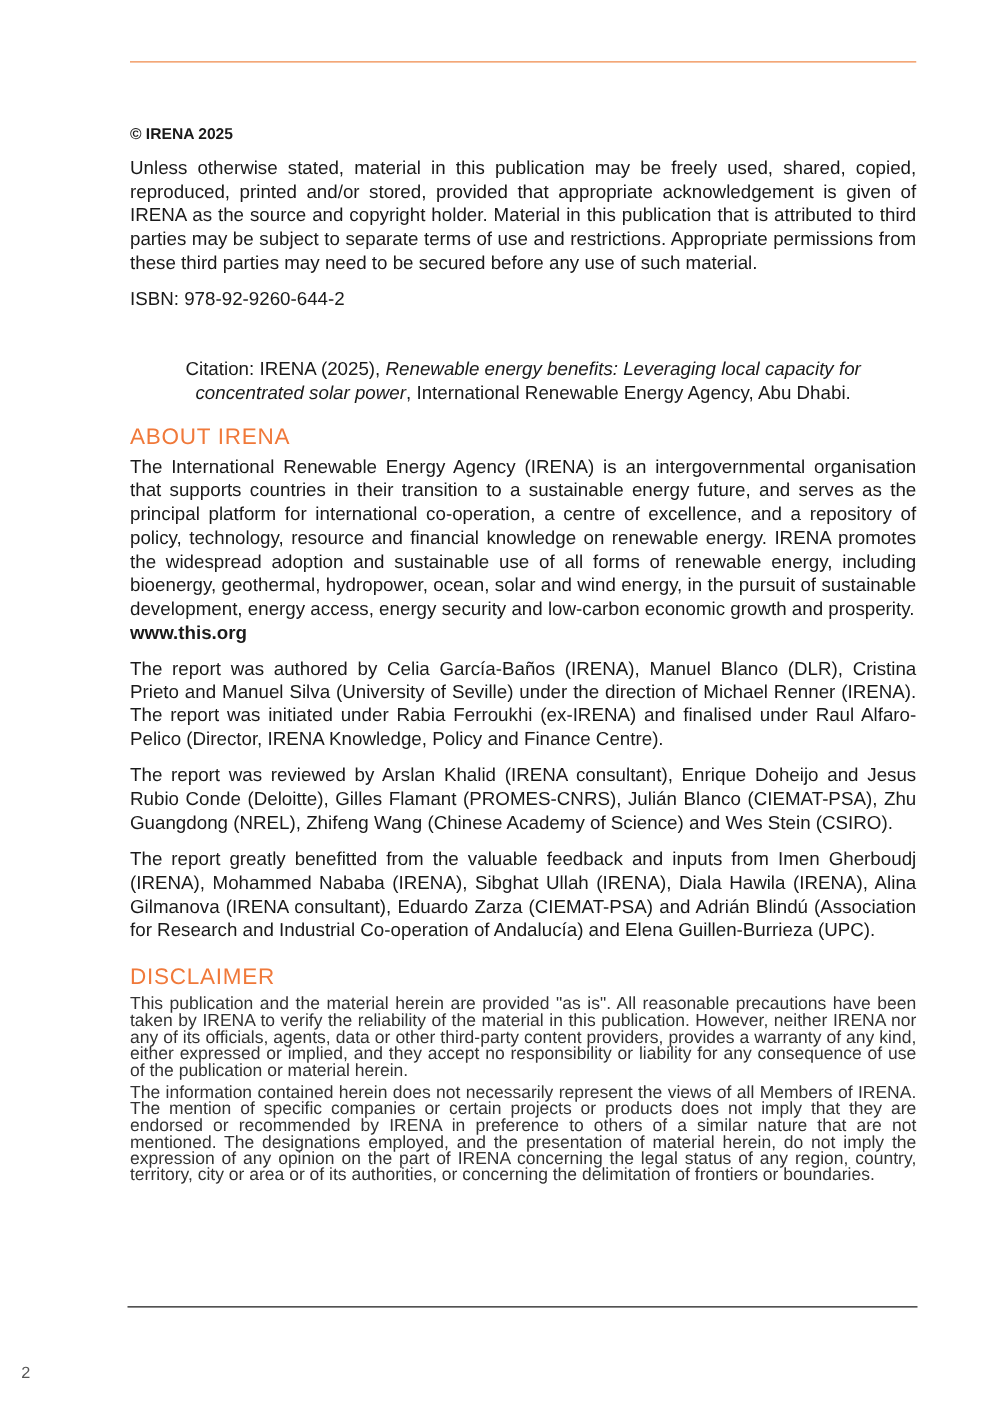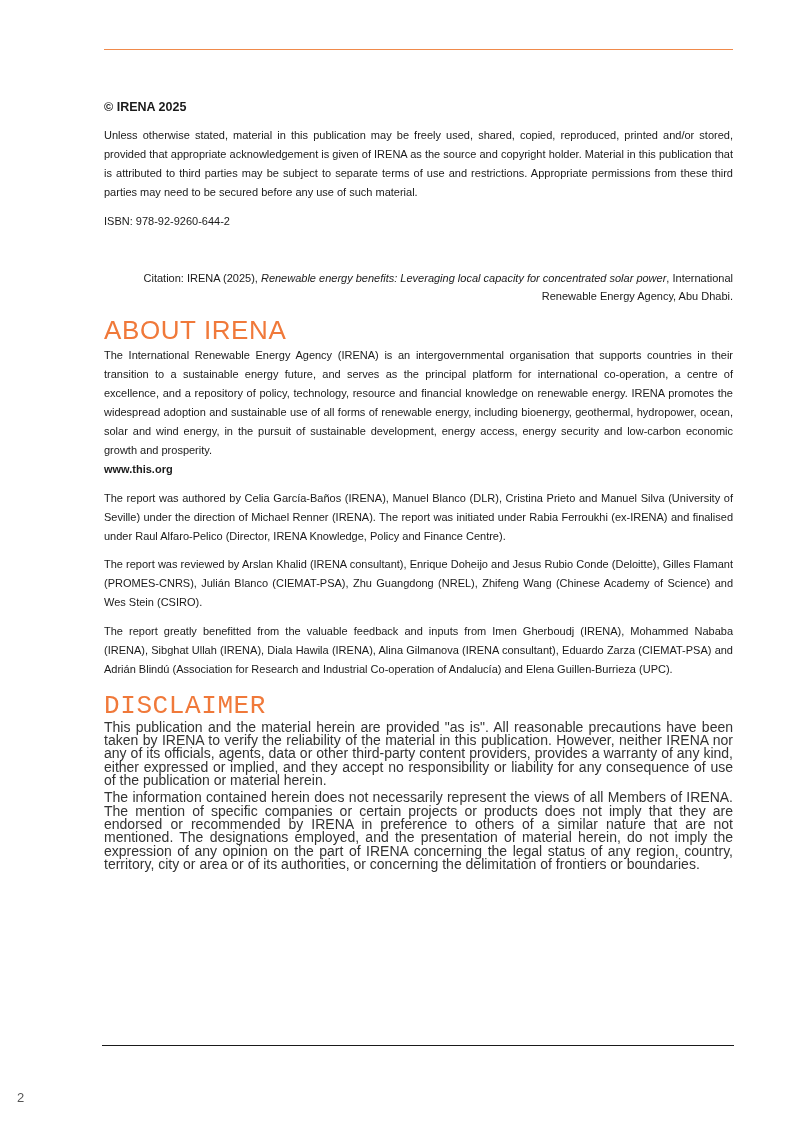--- a/index.html
+++ b/index.html
@@ -2,43 +2,43 @@
 <html><head>
 <meta charset="utf-8">
 <style>
   html, body { margin: 0; padding: 0; background: #ffffff; }
   body { width: 793px; height: 1122px; position: relative; overflow: hidden;
          font-family: "Liberation Sans", sans-serif; color: #1a1a1a; }
   .top-rule { position: absolute; left: 104px; width: 629px; top: 49px; height: 0;
               border-top: 1.3px solid #f08a4b; }
   .content { position: absolute; left: 104px; width: 629px; top: 99px; }
   .copyright { font-size: 12.5px; font-weight: bold; margin: 0 0 10px 0; line-height: 17px; }
-  p.body { font-size: 11px; line-height: 18.9px; margin: 0 0 10px 0; text-align: justify; }
+  p.body { font-size: 15px; line-height: 18.9px; margin: 0 0 10px 0; text-align: justify; }
   p.isbn { margin-top: 6px; }
-  h2 { color: #f0793a; font-size: 26px; font-weight: normal; letter-spacing: 0.6px;
+  h2 { color: #f0793a; font-size: 18px; font-weight: normal; letter-spacing: 0.6px;
        margin: 0; line-height: 24px; }
   h2.about { margin-top: 12px; margin-bottom: 4px; }
   h2.ack { margin-top: 18px; margin-bottom: 12px; }
-  h2.disc { margin-top: 15px; margin-bottom: 3px; font-family: Liberation Mono, monospace; }
+  h2.disc { margin-top: 15px; margin-bottom: 3px; }
   .link { font-weight: bold; display: block; }
   p.small { font-size: 14px; line-height: 13.3px; margin: 0 0 4px 0; text-align: justify; color: #333; }
   .bottom-rule { position: absolute; left: 102px; width: 632px; top: 1045px; height: 0;
                  border-top: 1.6px solid #1a1a1a; }
   .page-number { position: absolute; left: 17px; top: 1090px; font-size: 13px; color: #555; }
 </style>
 </head>
 <body>
 
 <div class="top-rule"></div>
 
 <div class="content">
   <div class="copyright">© IRENA 2025</div>
   <p class="body">Unless otherwise stated, material in this publication may be freely used, shared, copied, reproduced, printed and/or stored, provided that appropriate acknowledgement is given of IRENA as the source and copyright holder. Material in this publication that is attributed to third parties may be subject to separate terms of use and restrictions. Appropriate permissions from these third parties may need to be secured before any use of such material.</p>
   <p class="body isbn">ISBN: 978-92-9260-644-2</p>
-  <p class="body" style="text-align:right;margin-top:38px;">
+  <p class="body" style="text-align:center;margin-top:38px;">
     <span>Citation: IRENA (2025), </span><em>Renewable energy benefits: Leveraging local capacity for concentrated solar power</em><span>, International Renewable Energy Agency, Abu Dhabi.</span>
   </p>
 
   <h2 class="about">ABOUT IRENA</h2>
   <p class="body">
     <span>The International Renewable Energy Agency (IRENA) is an intergovernmental organisation that supports countries in their transition to a sustainable energy future, and serves as the principal platform for international co-operation, a centre of excellence, and a repository of policy, technology, resource and financial knowledge on renewable energy. IRENA promotes the widespread adoption and sustainable use of all forms of renewable energy, including bioenergy, geothermal, hydropower, ocean, solar and wind energy, in the pursuit of sustainable development, energy access, energy security and low-carbon economic growth and prosperity.</span>
     <a class="link">www.this.org</a>
   </p>
 
   <p class="body">The report was authored by Celia García-Baños (IRENA), Manuel Blanco (DLR), Cristina Prieto and Manuel Silva (University of Seville) under the direction of Michael Renner (IRENA). The report was initiated under Rabia Ferroukhi (ex-IRENA) and finalised under Raul Alfaro-Pelico (Director, IRENA Knowledge, Policy and Finance Centre).</p>

